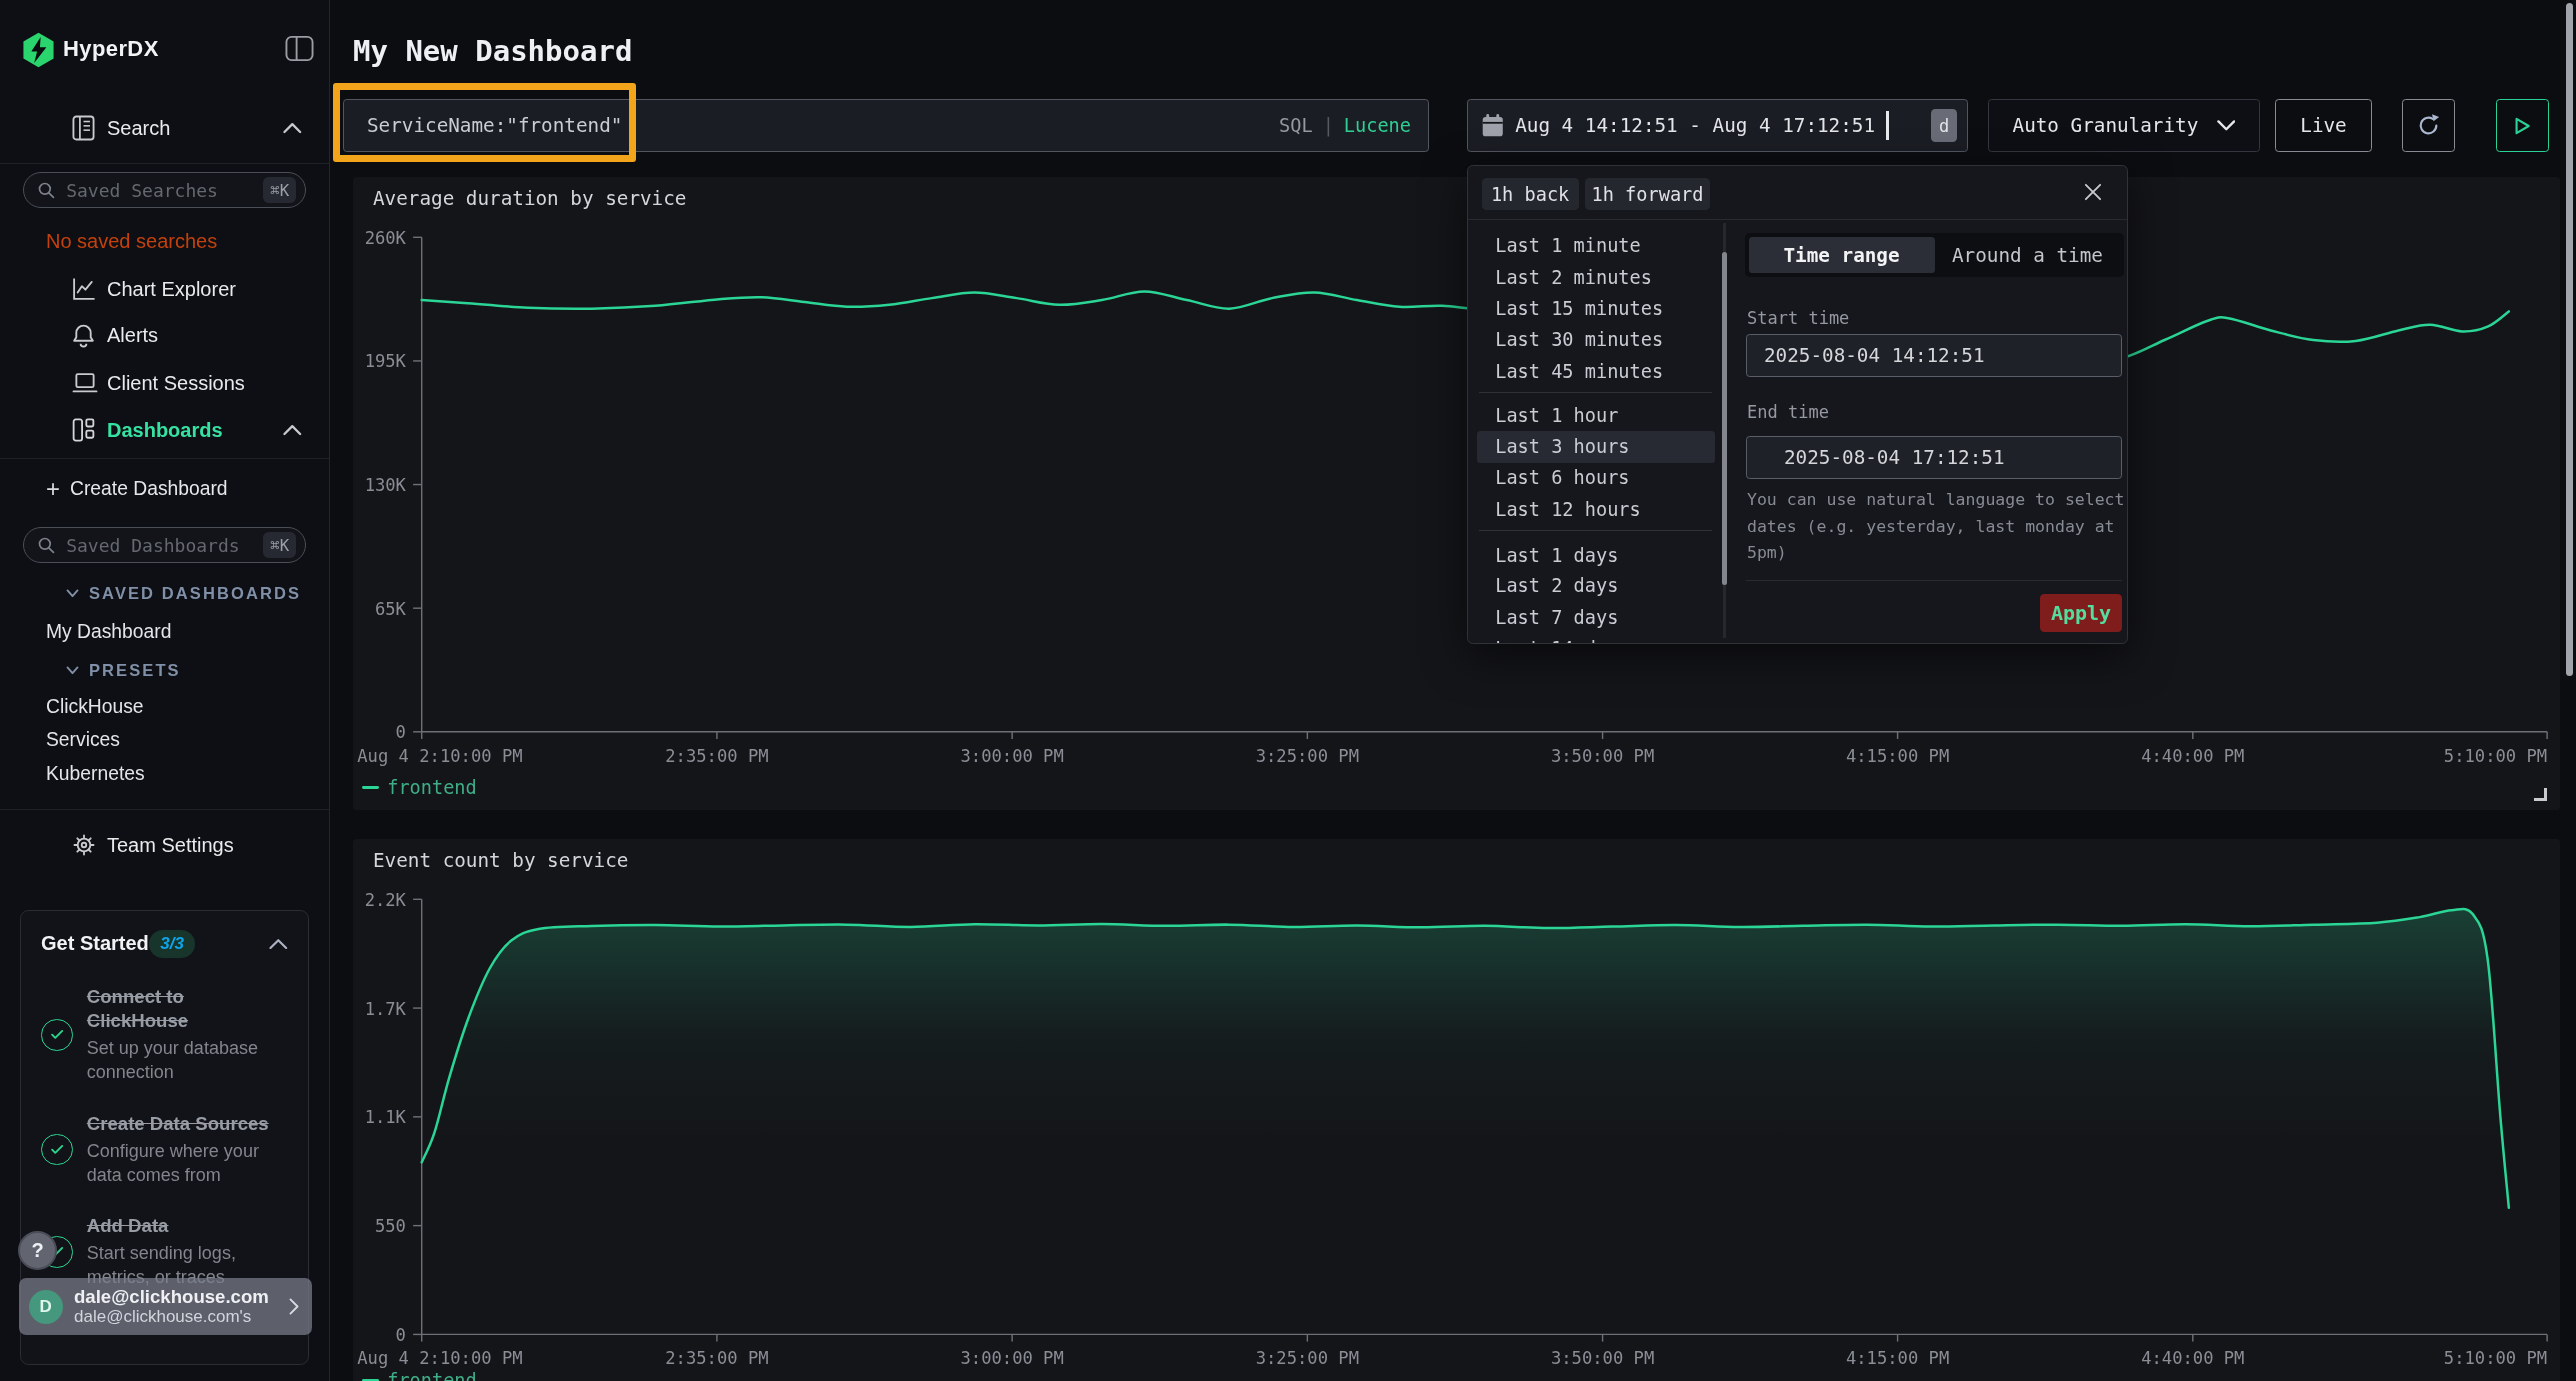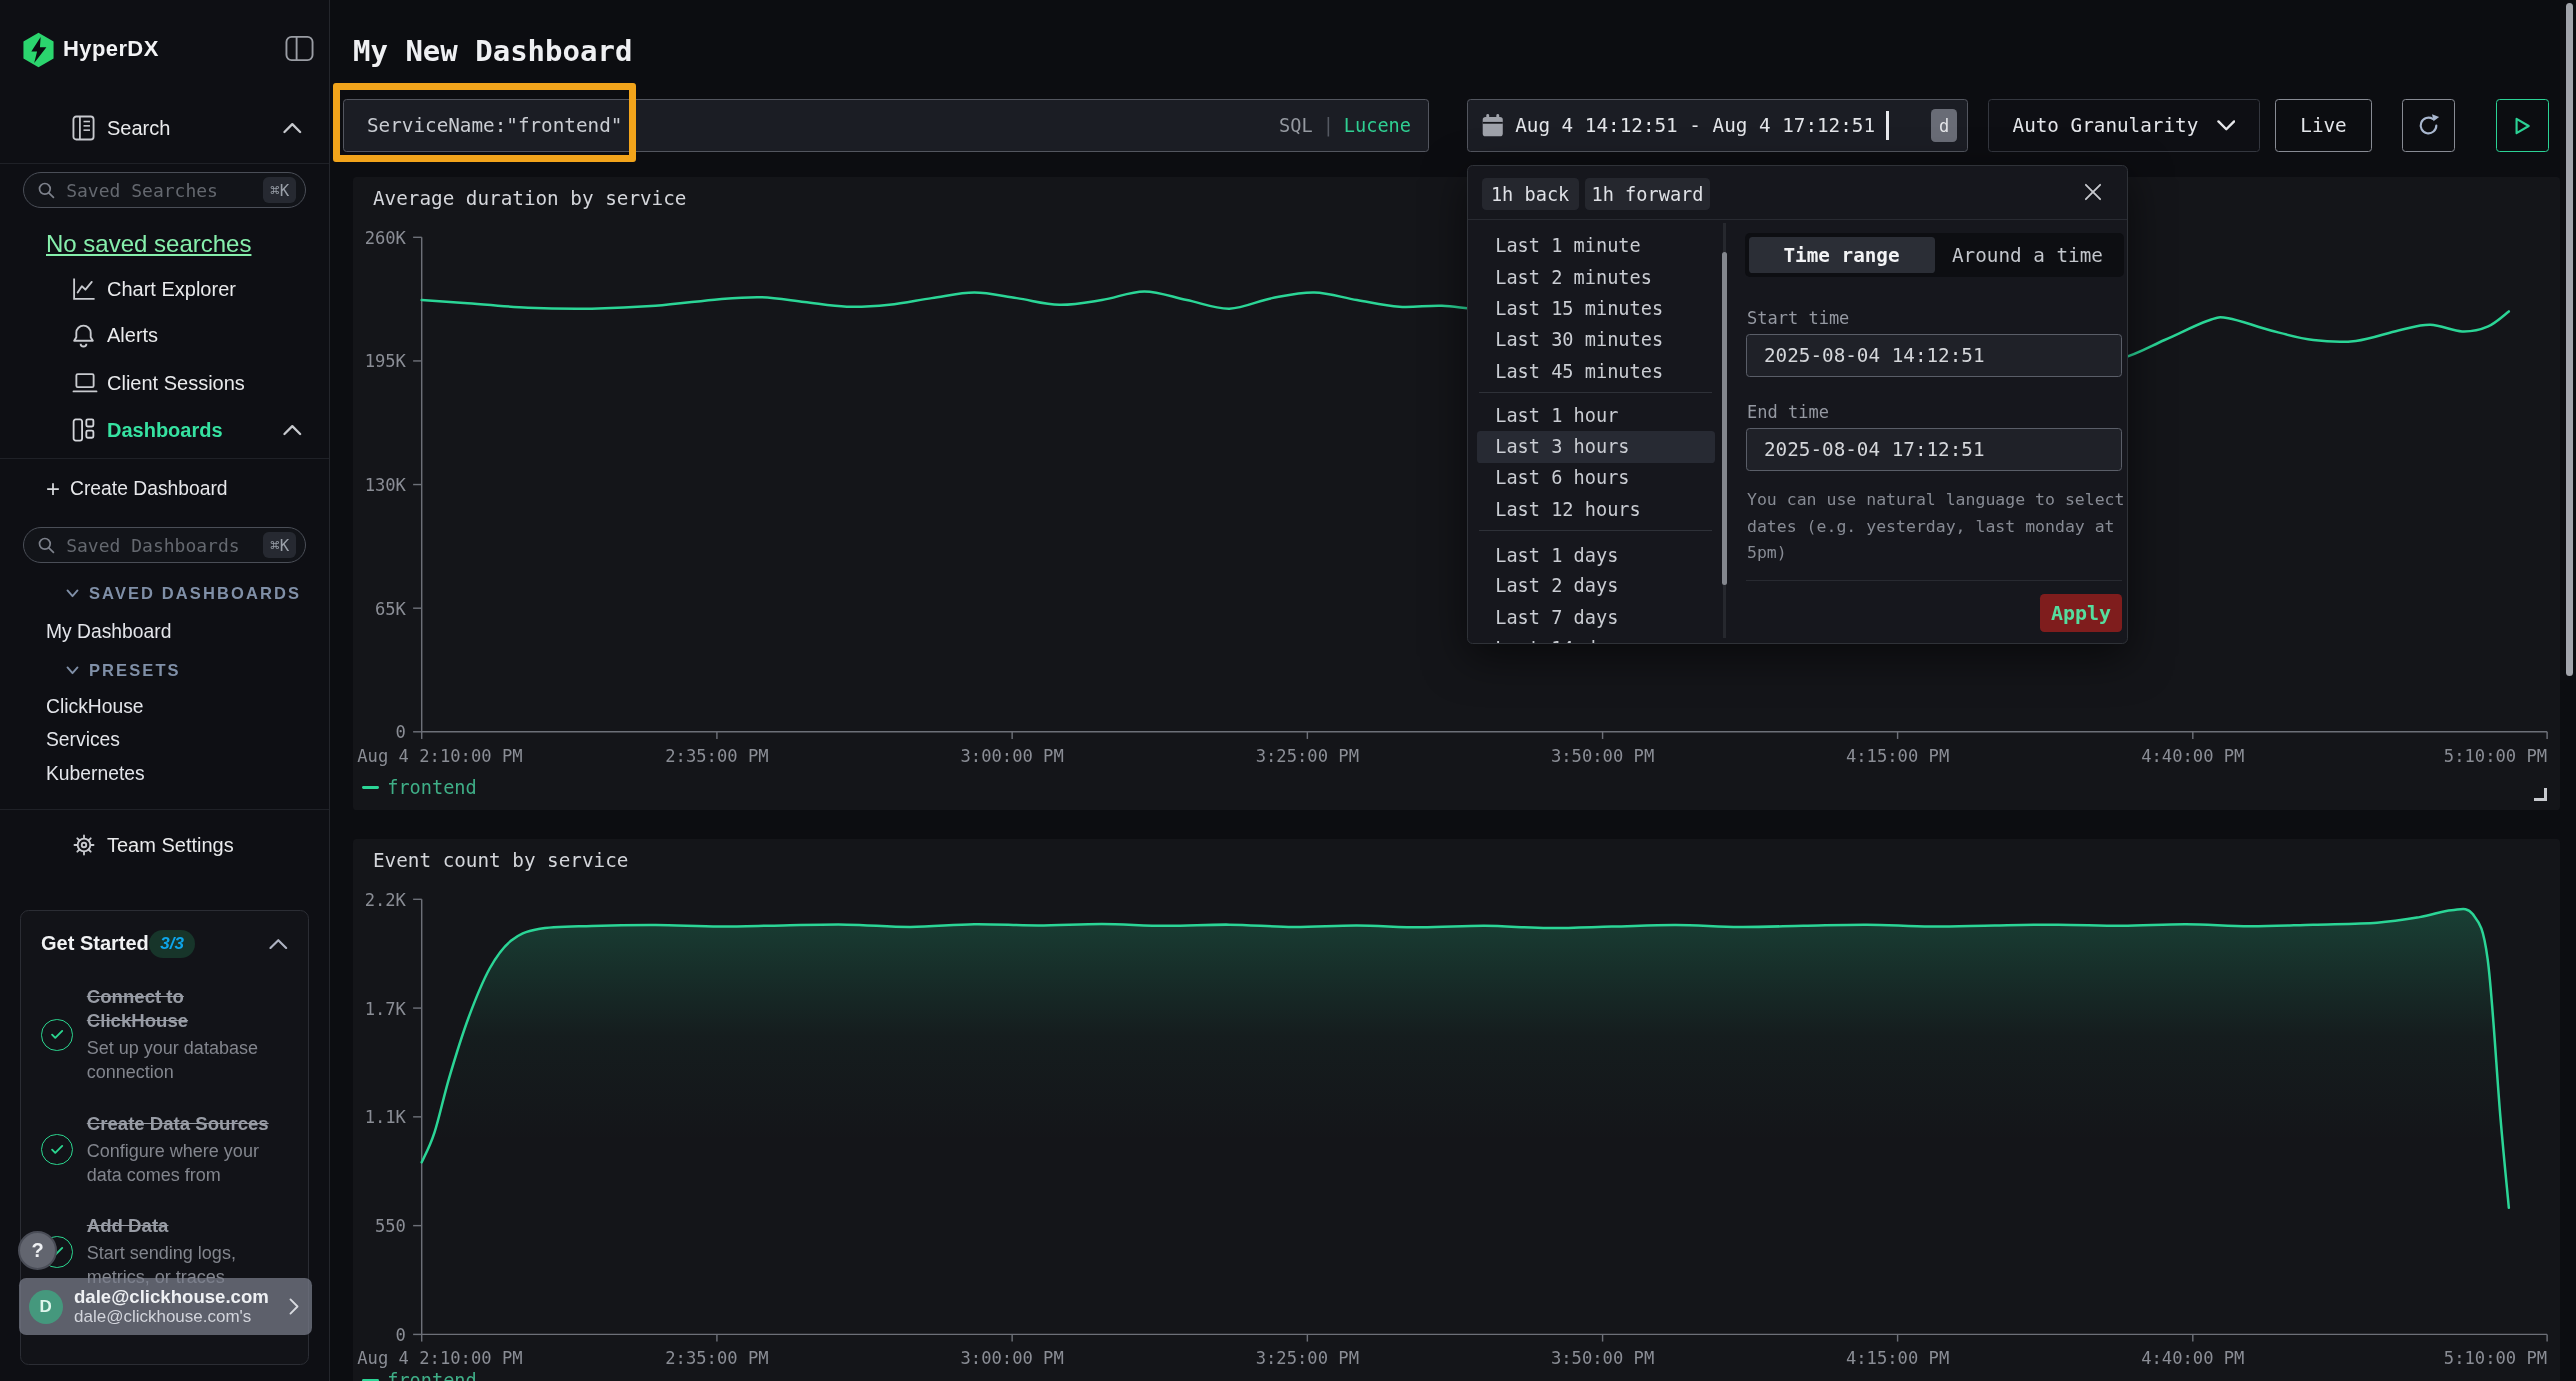--- a/index.html
+++ b/index.html
@@ -16,21 +16,21 @@
   .nav-label{position:absolute;left:107px;font-size:20px;color:#e9eaec;}
   .nav-label.green{color:#36e2a1;font-weight:700;}
   .nav-chev{position:absolute;right:26px;display:flex;}
   .pill{position:absolute;left:23px;width:283px;height:36px;border:1.1px solid #4a4e57;border-radius:18.6px;background:#121419;display:flex;align-items:center;padding:0 8.6px 0 13px;box-sizing:border-box;}
   .pill input{flex:1;background:transparent;border:none;outline:none;font-family:"DejaVu Sans Mono",monospace;font-size:18px;color:#9ba0a8;min-width:0;}
   .pill input::placeholder{color:#64686f;}
   .kbd{background:#262931;border-radius:5.7px;padding:3.6px 7.2px;font-size:15.7px;color:#9aa0a9;font-family:"DejaVu Sans Mono",monospace;}
   .section-row{position:absolute;left:66px;height:31.5px;display:flex;align-items:center;gap:10px;cursor:pointer;}
   .section-label{font-size:16.5px;letter-spacing:2.1px;color:#8090a8;font-weight:600;}
   .side-link{position:absolute;left:46px;height:31.5px;display:flex;align-items:center;font-size:19.3px;color:#e3e5ea;cursor:pointer;}
-  .muted-note{position:absolute;left:46px;font-size:24px;color:#86efac;text-decoration:underline;}
+  .muted-note{position:absolute;left:46px;font-size:20px;color:#c2410c;}
 
   
   .card{position:absolute;left:20px;top:910px;width:289px;height:455px;background:#121318;border:0.7px solid #2b2d34;border-radius:8.6px;box-sizing:border-box;padding:18.6px 20px;}
   .card-head{display:flex;align-items:center;}
   .card-title{font-size:20px;font-weight:700;color:#f1f2f4;}
   .badge{background:#17352a;color:#0ea5e9;font-size:17px;font-weight:700;border-radius:715px;padding:4.3px 11.4px;font-style:italic;}
   .gs-item{display:flex;gap:14.3px;align-items:center;margin-top:27px;}
   .gs-circle{flex:0 0 31.5px;width:31.5px;height:31.5px;border:1.8px solid #2bd58f;border-radius:50%;display:flex;align-items:center;justify-content:center;box-sizing:border-box;}
   .gs-text{width:195px;}
   .gs-title{font-size:18.6px;font-weight:700;color:#989ca5;text-decoration:line-through;line-height:24px;}
@@ -486,21 +486,21 @@
       <div class="tab active mono">Time range</div>
       <div class="tab mono">Around a time</div>
     </div>
 
     <div class="fld-label" style="top:142px;">Start time</div>
     <div class="fld" style="top:168px;">
       <input class="mono" value="2025-08-04 14:12:51" style="">
     </div>
 
     <div class="fld-label" style="top:236px;">End time</div>
-    <div class="fld" style="top:262px;">
+    <div class="fld" style="top:270px;padding-left:20px;">
       <input class="mono" value="2025-08-04 17:12:51" style="">
     </div>
 
     <div class="helper">You can use natural language to select dates (e.g. yesterday, last monday at 5pm)</div>
     <div class="apply-div"></div>
     <div class="apply-btn mono">Apply</div>
   </div>
 
 </div>
 

